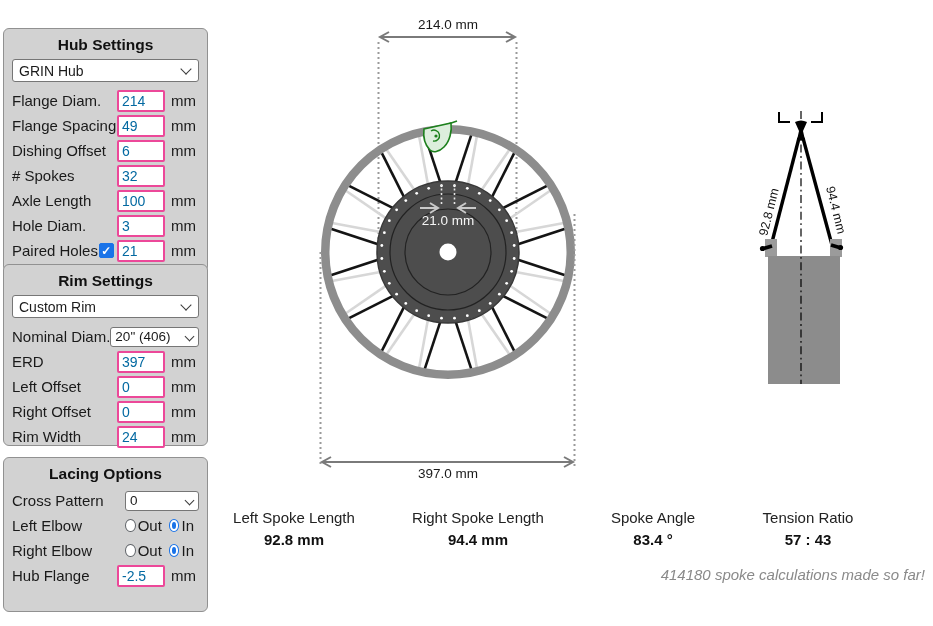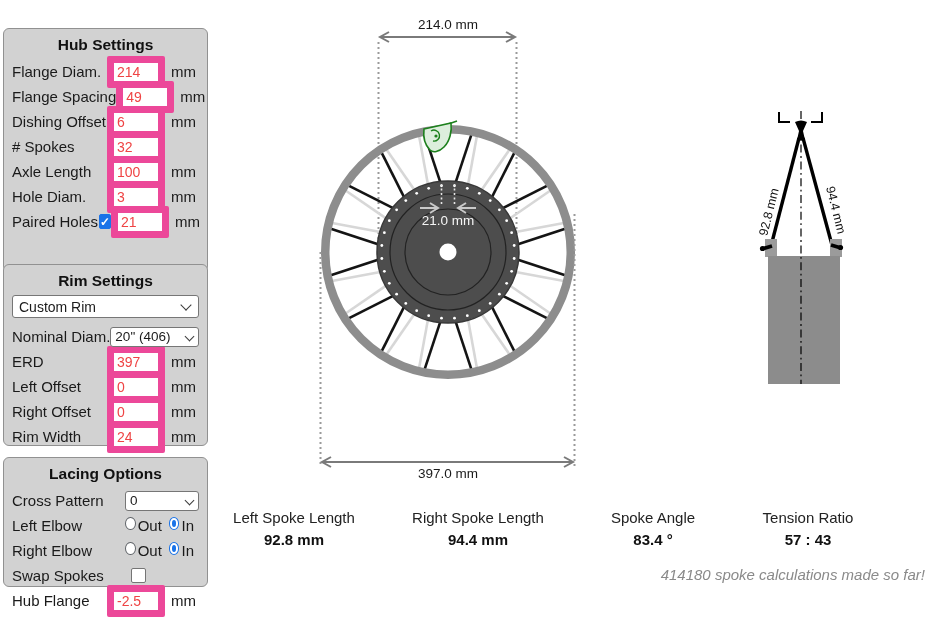--- a/index.html
+++ b/index.html
@@ -7,35 +7,35 @@
        position:relative;overflow:hidden;color:#1a1a1a;}
   .panel{position:absolute;left:3px;width:205px;background:#d2d2d2;border:1px solid #919191;
          border-radius:6px;box-sizing:border-box;padding:5px 8px 4px 8px;}
   .panel-title{text-align:center;font-weight:bold;font-size:15.5px;color:#111;margin:2px 0 5px 0;}
   .selectbox{position:relative;background:#fff;border:1px solid #767676;border-radius:3px;height:21px;
              display:flex;align-items:center;padding:0 20px 0 6px;font-size:14px;cursor:default;margin-bottom:6px;}
   .selectbox .chev{position:absolute;right:8px;top:5px;width:7px;height:7px;border-right:1.8px solid #3c3c3c;
                    border-bottom:1.8px solid #3c3c3c;transform:rotate(45deg);}
   .row{display:flex;align-items:center;height:25px;font-size:15px;}
   .row .lbl{flex:1;white-space:nowrap;}
-  .row input[type=text]{width:38px;height:16px;border:7px solid #ec4899;border-radius:2px;
-       font-family:"Liberation Sans",sans-serif;font-size:14px;padding:1px 3px;background:#fff;color:#ef4444;}
+  .row input[type=text]{width:38px;height:16px;border:2px solid #ec4899;border-radius:2px;
+       font-family:"Liberation Sans",sans-serif;font-size:14px;padding:1px 3px;background:#fff;color:#0369a1;}
   .row .unit{width:28px;margin-left:6px;font-size:15px;}
   .smallselect{position:relative;background:#fff;border:1px solid #767676;border-radius:3px;height:20px;width:74px;
       box-sizing:border-box;display:flex;align-items:center;padding:0 16px 0 4px;font-size:13.5px;cursor:default;}
   .smallselect .chev{position:absolute;right:5px;top:5px;width:6px;height:6px;border-right:1.7px solid #3c3c3c;
       border-bottom:1.7px solid #3c3c3c;transform:rotate(45deg);}
   .cb{width:15px;height:15px;border:1px solid #757575;border-radius:2px;background:#fff;box-sizing:border-box;
       display:inline-flex;align-items:center;justify-content:center;cursor:default;}
   .cb.checked{background:#1a73e8;border-color:#1a73e8;color:#fff;font-size:12px;font-weight:bold;line-height:1;}
   .radio{width:13px;height:13px;border:1.5px solid #5f6368;border-radius:50%;background:#fff;box-sizing:border-box;
          display:inline-block;position:relative;cursor:default;}
   .radio.on{border:1.8px solid #1a73e8;}
   .radio.on::after{content:"";position:absolute;left:2px;top:2px;right:2px;bottom:2px;background:#1a73e8;border-radius:50%;}
-  .radiogroup{display:flex;align-items:flex-start;gap:2px;width:74px;}
+  .radiogroup{display:flex;align-items:center;gap:2px;width:74px;}
   .radiogroup .rlbl{font-size:15px;margin-right:5px;}
   .result{position:absolute;text-align:center;transform:translateX(-50%);top:509px;white-space:nowrap;}
   .result .rl{font-size:15px;color:#222;}
   .result .rv{font-size:15px;font-weight:bold;color:#111;margin-top:5px;}
   .note{position:absolute;right:8px;top:566px;font-style:italic;color:#8a8a8a;font-size:15px;white-space:nowrap;}
   svg{position:absolute;left:0;top:0;}
   svg text{font-family:"Liberation Sans",sans-serif;}
 </style>
 </head>
 <body>
@@ -170,20 +170,24 @@
     <circle cx="840.5" cy="247.5" r="2.6" fill="#000"></circle>
     <rect x="768" y="256" width="72" height="128" fill="#8c8c8c"></rect>
     <line x1="801" y1="111" x2="801" y2="384" stroke="#000" stroke-width="1.2" stroke-dasharray="8 3.5 1.8 3.5"></line>
     <text x="773" y="213" font-size="12.5" fill="#111" text-anchor="middle" transform="rotate(-76 773 213)">92.8 mm</text>
     <text x="832" y="211" font-size="12.5" fill="#111" text-anchor="middle" transform="rotate(76 832 211)">94.4 mm</text>
   </g>
 </svg>
 
 <div class="panel" style="top:28px;height:244px;">
   <div class="panel-title">Hub Settings</div>
+  <div class="selectbox">
+    <span>GRIN Hub</span>
+    <span class="chev"></span>
+  </div>
   <div class="row">
     <span class="lbl">Flange Diam.</span>
     <input type="text" value="214" style="">
     <span class="unit">mm</span>
   </div>
   <div class="row">
     <span class="lbl">Flange Spacing</span>
     <input type="text" value="49" style="">
     <span class="unit">mm</span>
   </div>
@@ -245,21 +249,21 @@
     <input type="text" value="0" style="">
     <span class="unit">mm</span>
   </div>
   <div class="row">
     <span class="lbl">Rim Width</span>
     <input type="text" value="24" style="">
     <span class="unit">mm</span>
   </div>
 </div>
 
-<div class="panel" style="top:457px;height:130px;">
+<div class="panel" style="top:457px;height:155px;">
   <div class="panel-title">Lacing Options</div>
   <div class="row">
     <span class="lbl">Cross Pattern</span>
     <div class="smallselect">
       <span>0</span>
       <span class="chev"></span>
     </div>
   </div>
   <div class="row">
     <span class="lbl">Left Elbow</span>
@@ -273,24 +277,20 @@
   <div class="row">
     <span class="lbl">Right Elbow</span>
     <div class="radiogroup">
       <span class="radio"></span>
       <span class="rlbl">Out</span>
       <span class="radio on"></span>
       <span class="rlbl">In</span>
     </div>
   </div>
   <div class="row">
-    <span class="lbl">Swap Spokes</span>
-    <span class="cb" style="margin-right:53px;"></span>
-  </div>
-  <div class="row">
     <span class="lbl">Hub Flange</span>
     <input type="text" value="-2.5" style="">
     <span class="unit">mm</span>
   </div>
 </div>
 
 <div class="result" style="left:294px;">
   <div class="rl">Left Spoke Length</div>
   <div class="rv">92.8 mm</div>
 </div>

